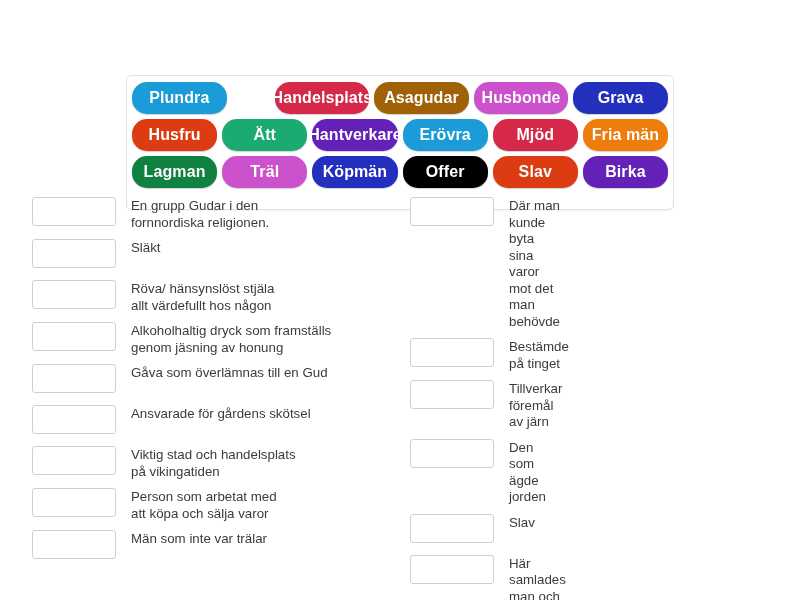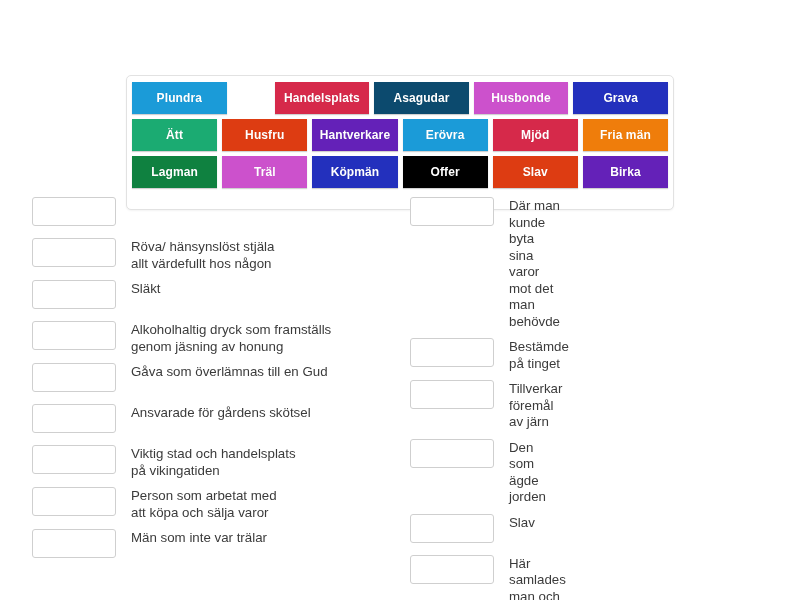--- a/index.html
+++ b/index.html
@@ -35,26 +35,26 @@
     display: flex;
     gap: 5px;
     margin-bottom: 5px;
   }
   .tile-row:last-child { margin-bottom: 16px; }
 
   .tile {
     flex: 1 1 0;
     min-width: 0;
     height: 32px;
-    border-radius: 0;
+    border-radius: 15px;
     display: flex;
     align-items: center;
     justify-content: center;
     color: #ffffff;
-    font-size: 12px;
+    font-size: 16px;
     font-weight: bold;
     letter-spacing: 0.1px;
     white-space: nowrap;
     overflow: hidden;
     cursor: grab;
     user-select: none;
     box-shadow: 0 1px 1px rgba(0,0,0,0.18);
     text-shadow: 0 0 1px rgba(0,0,0,0.12);
   }
 
@@ -100,59 +100,61 @@
 </style>
 </head>
 <body>
 
 <div id="app">
 
   <div class="tile-bank">
     <div class="tile-row">
       <div class="tile" style="background-color: rgb(27, 155, 216);">Plundra</div>
       <div class="tile" style="background-color: rgb(214, 41, 74); margin-left: 43px;">Handelsplats</div>
-      <div class="tile" style="background-color: #0c4a6e;">Asagudar</div>
+      <div class="tile" style="background-color: #a16207;">Asagudar</div>
       <div class="tile" style="background-color: rgb(204, 81, 204);">Husbonde</div>
       <div class="tile" style="background-color: rgb(35, 48, 189);">Grava</div>
     </div>
     <div class="tile-row">
+      <div class="tile" style="background-color: rgb(221, 60, 18);">Husfru</div>
       <div class="tile" style="background-color: rgb(27, 171, 114);">Ätt</div>
-      <div class="tile" style="background-color: rgb(221, 60, 18);">Husfru</div>
       <div class="tile" style="background-color: rgb(100, 33, 184);">Hantverkare</div>
       <div class="tile" style="background-color: rgb(27, 155, 216);">Erövra</div>
       <div class="tile" style="background-color: rgb(214, 41, 74);">Mjöd</div>
       <div class="tile" style="background-color: rgb(239, 125, 11);">Fria män</div>
     </div>
     <div class="tile-row">
       <div class="tile" style="background-color: rgb(15, 129, 64);">Lagman</div>
       <div class="tile" style="background-color: rgb(204, 81, 204);">Träl</div>
       <div class="tile" style="background-color: rgb(35, 48, 189);">Köpmän</div>
       <div class="tile" style="background-color: #000000;">Offer</div>
       <div class="tile" style="background-color: rgb(221, 60, 18);">Slav</div>
       <div class="tile" style="background-color: rgb(100, 33, 184);">Birka</div>
     </div>
   </div>
 
   <div class="columns">
 
     <div class="column left">
       <div class="match-row">
         <div class="dropzone"></div>
+        <div class="definition">En grupp Gudar i den
+fornnordiska religionen.</div>
+      </div>
+      <div class="match-row">
+        <div class="dropzone"></div>
+        <div class="definition">Släkt</div>
       </div>
       <div class="match-row">
         <div class="dropzone"></div>
         <div class="definition">Röva/ hänsynslöst stjäla
 allt värdefullt hos någon</div>
       </div>
       <div class="match-row">
         <div class="dropzone"></div>
-        <div class="definition">Släkt</div>
-      </div>
-      <div class="match-row">
-        <div class="dropzone"></div>
         <div class="definition">Alkoholhaltig dryck som framställs
 genom jäsning av honung</div>
       </div>
       <div class="match-row">
         <div class="dropzone"></div>
         <div class="definition">Gåva som överlämnas till en Gud</div>
       </div>
       <div class="match-row">
         <div class="dropzone"></div>
         <div class="definition">Ansvarade för gårdens skötsel</div>

